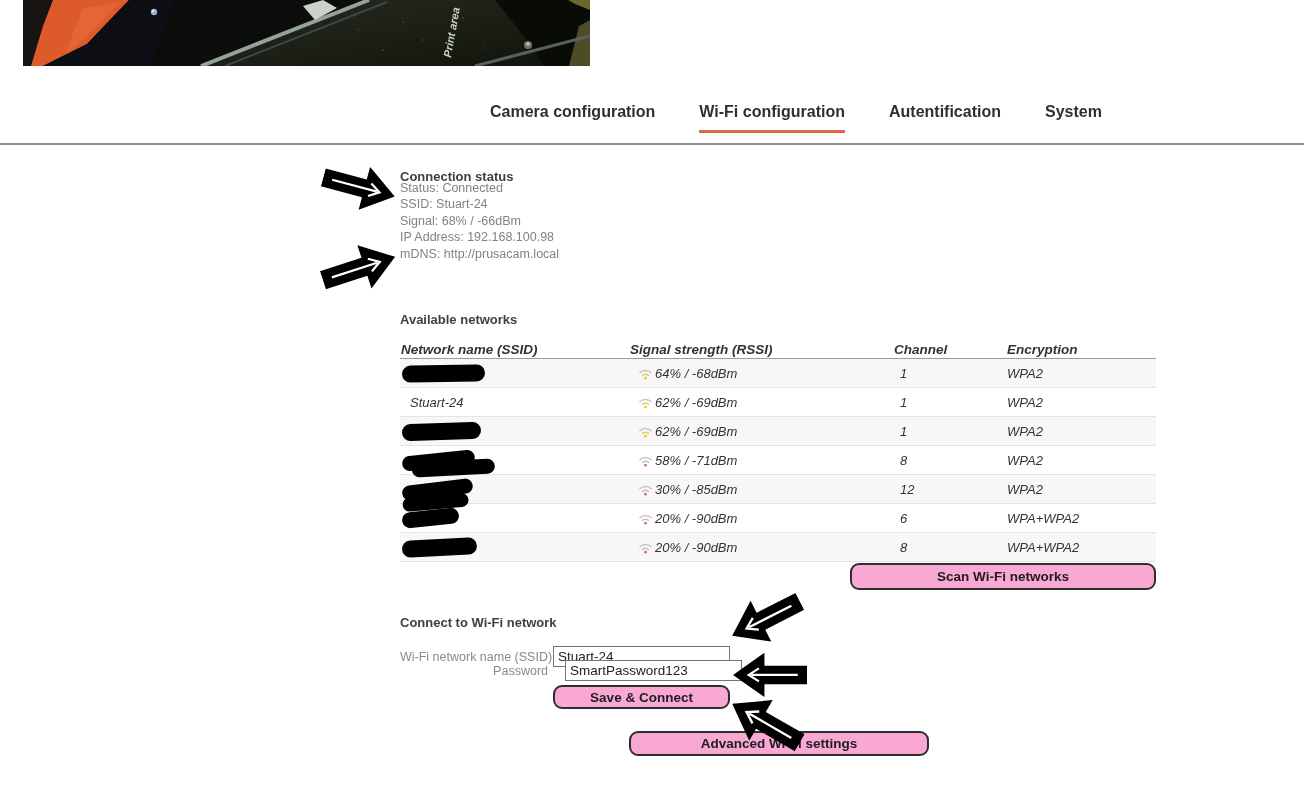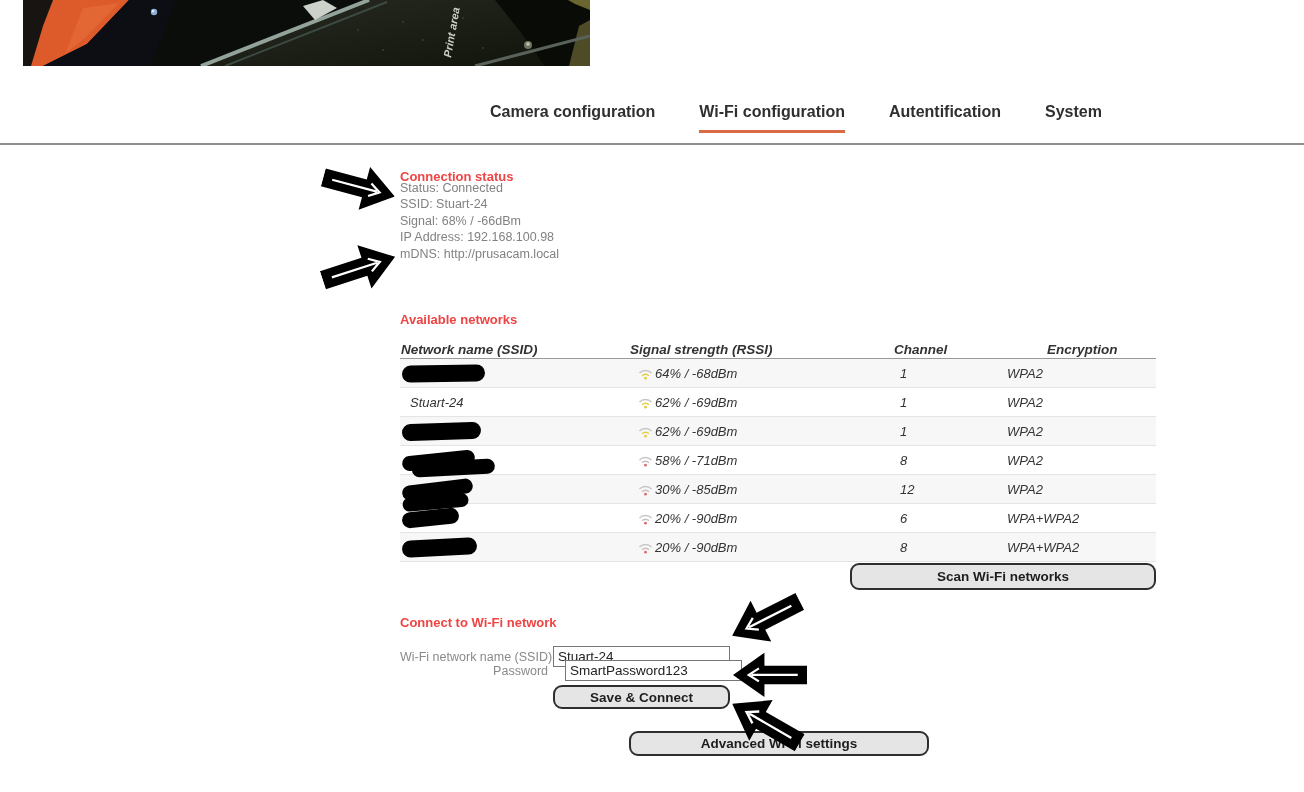--- a/index.html
+++ b/index.html
@@ -14,33 +14,33 @@
   .cam { position:absolute; left:23px; top:0; width:567px; height:66px; }
 
   
   .nav { position:absolute; left:490px; top:103px; display:flex; gap:44px; }
   .tab { font-size:16px; font-weight:bold; color:#2f2f2f; line-height:18px;
          padding-bottom:9px; cursor:pointer; white-space:nowrap; }
   .tab.active { border-bottom:3px solid var(--accent); }
   .nav-sep { position:absolute; left:0; top:143px; width:1304px; height:2px; background:#909090; }
 
   
-  .h-sec { position:absolute; left:400px; font-size:13px; font-weight:bold; color:#ef4444; }
+  .h-sec { position:absolute; left:400px; font-size:13px; font-weight:bold; color:#404040; }
   #h-status { top:169px; }
   #h-avail  { top:312px; }
   #h-connect{ top:615px; }
   .status-lines { position:absolute; left:400px; top:180px; }
   .status-line { font-size:12.5px; color:#828282; line-height:16.4px; }
 
   
   .ntable { position:absolute; left:400px; top:341px; width:756px;font-style:italic; }
   .thead, .trow { display:grid; grid-template-columns:228px 266px 110px 152px; align-items:center; }
   .thead { height:18px; border-bottom:1px solid #9a9a9a; }
   .th { font-size:13.5px; font-weight:bold; color:#333; white-space:nowrap; }
-  .th.c1 { padding-left:1px; } .th.c2 { padding-left:2px; } .th.c3 { padding-left:0; } .th.c4 { padding-left:3px;margin-left:40px; }
+  .th.c1 { padding-left:1px; } .th.c2 { padding-left:2px; } .th.c3 { padding-left:0; } .th.c4 { padding-left:3px; }
   .trow { height:29px; border-bottom:1px solid #e4e4e4; font-size:13px; color:#333; }
   .trow.stripe { background:var(--stripe); }
   .td { overflow:visible; white-space:nowrap; }
   .td.c1 { padding-left:2px; }
   .td.c2 { padding-left:10px; display:flex; gap:2px; }
   .td.c3 { padding-left:6px; }
   .td.c4 { padding-left:3px; }
   .network-ssid { margin-left:8px; }
   .wifi { flex:0 0 auto; margin-top:2px; }
 
@@ -50,21 +50,21 @@
   .r1 { width:83px; height:17px; transform:rotate(-1deg); }
   .r3 { width:79px; height:17px; transform:rotate(-2deg); }
   .r4 { width:73px; height:15px; transform:rotate(-6deg); }
   .r4::after { left:9px; top:9px; width:83px; height:15px; transform:rotate(3deg); }
   .r5 { width:71px; height:15px; transform:rotate(-7deg); }
   .r5::after { left:-1px; top:13px; width:66px; height:14px; transform:rotate(2deg); }
   .r6 { width:57px; height:16px; transform:rotate(-6deg); }
   .r7 { width:75px; height:17px; transform:rotate(-3deg); }
 
   
-  .btn { position:absolute; background:#e5e5e5; border:2px solid #2e2e2e; border-radius:9px;
+  .btn { position:absolute; background:#f9a8d4; border:2px solid #2e2e2e; border-radius:9px;
          font-family:"Liberation Sans",sans-serif; font-size:13.5px; font-weight:bold; color:#1d1d1d;
          cursor:pointer; text-align:center; }
   #btn-scan { left:850px; top:563px; width:306px; height:27px; }
   #btn-save { left:553px; top:685px; width:177px; height:24px; }
   #btn-adv  { left:629px; top:731px; width:300px; height:25px; }
 
   
   .form-row { position:absolute; left:400px; display:flex; align-items:center; }
   #row-ssid { top:646px; } #row-pass { top:660px;gap:12px; }
   .flabel { width:148px; text-align:right; font-size:12.5px; color:#8a8a8a; margin-right:5px; white-space:nowrap; }

